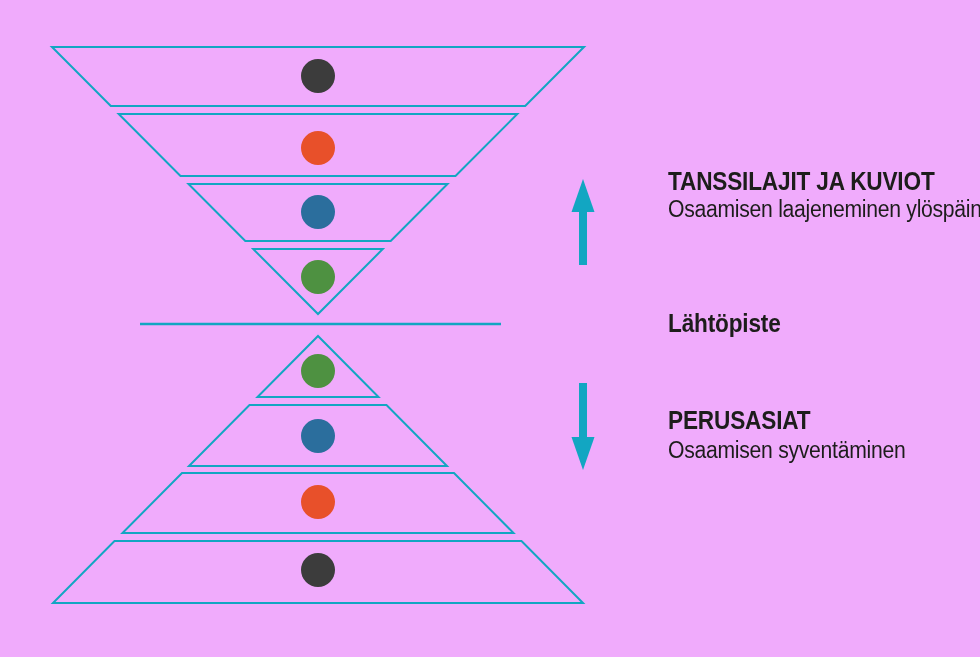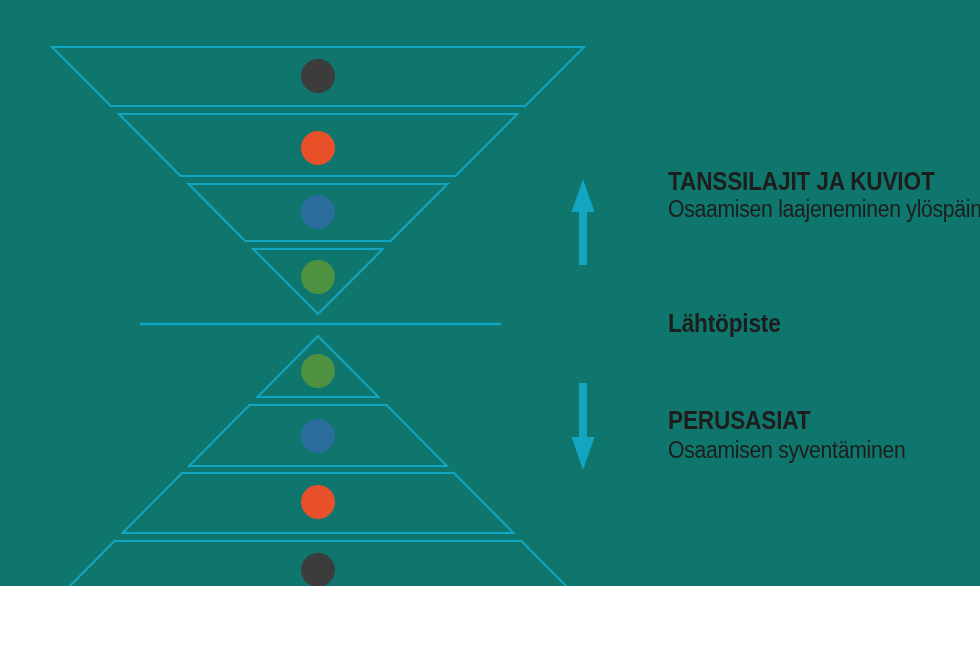--- a/index.html
+++ b/index.html
@@ -4,22 +4,22 @@
 <style>
   html, body {
     margin: 0;
     padding: 0;
     background: #ffffff;
     font-family: "Liberation Sans", "DejaVu Sans", sans-serif;
   }
   .canvas {
     position: relative;
     width: 980px;
-    height: 586px;
-    background: #0f766e;
+    height: 657px;
+    background: #f0abfc;
     overflow: hidden;
   }
   svg.diagram {
     position: absolute;
     left: 0;
     top: 0;
   }
   .txt {
     position: absolute;
     left: 668px;

